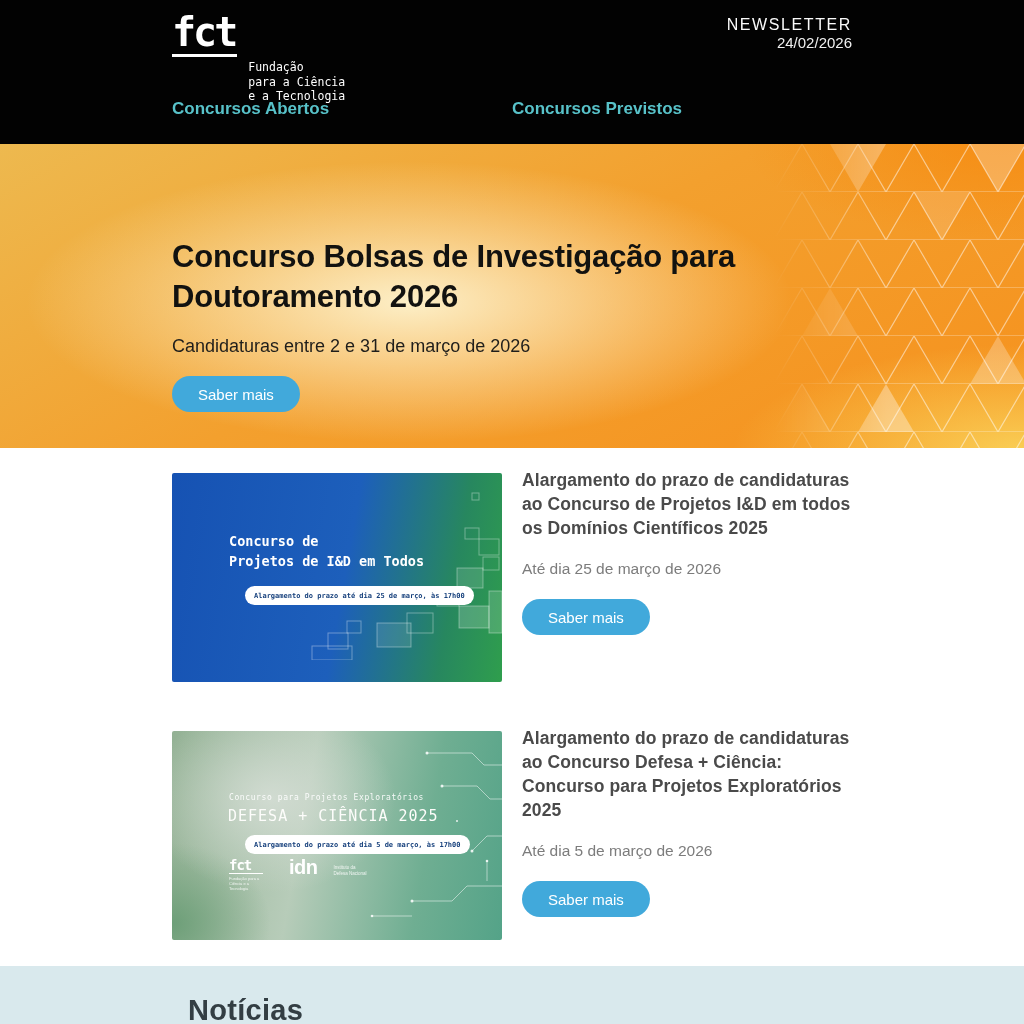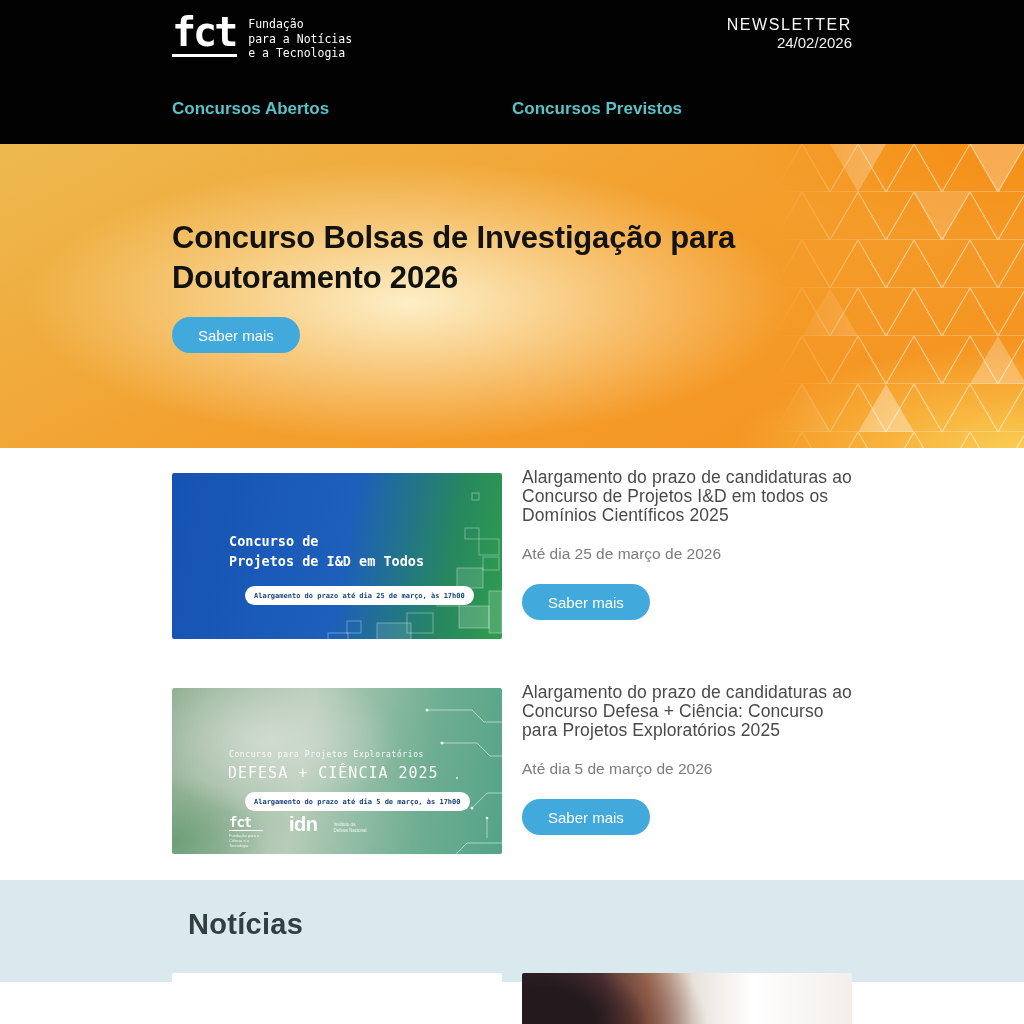--- a/index.html
+++ b/index.html
@@ -13,21 +13,21 @@
 
   
   .header { background:#020202; height:144px; }
   .header .container { height:144px; }
   .logo { position:absolute; left:0; top:13px; display:flex; align-items:flex-start; gap:11px; cursor:pointer; }
   .logo-mark {
     font-family:"DejaVu Sans Mono", monospace; font-weight:bold;
     color:#fff; font-size:40px; line-height:38px; letter-spacing:-3px;
     border-bottom:3px solid #fff; padding:0 2px 3px 0;
   }
-  .logo-text { color:#fff; font-family:"DejaVu Sans Mono", monospace; font-size:11.5px; line-height:14.5px; padding-top:4px; }
+  .logo-text { color:#fff; font-family:"DejaVu Sans Mono", monospace; font-size:11.5px; line-height:14.5px; padding-top:4px;margin-top:43px; }
   .logo-text span { display:block; }
   .header-right { position:absolute; right:0; top:16px; text-align:right; }
   .nl-label { color:#fafafa; font-size:16px; letter-spacing:1.6px; }
   .nl-date { color:#f0f0f0; font-size:15px; }
   .nav { position:absolute; left:0; top:99px; width:680px; display:flex; }
   .nav a { flex:1; text-align:left; font-weight:bold; font-size:17px; text-decoration:none; cursor:pointer; }
 
   
   .hero {
     height:304px; position:relative; overflow:hidden;
@@ -35,34 +35,34 @@
       radial-gradient(55% 68% at 40% 52%, rgba(253,242,205,0.96) 0%, rgba(253,242,205,0) 68%),
       radial-gradient(46% 58% at 100% 102%, rgba(250,213,92,0.92) 0%, rgba(250,213,92,0) 62%),
       radial-gradient(42% 52% at 98% 0%, rgba(246,140,18,0.85) 0%, rgba(246,140,18,0) 60%),
       linear-gradient(152deg, #edb94f 0%, #f3a02e 48%, #f6911d 100%);
   }
   .tri-wrap {
     position:absolute; right:0; top:0; width:250px; height:304px;
     -webkit-mask-image:linear-gradient(to right, transparent 0%, #000 45%);
             mask-image:linear-gradient(to right, transparent 0%, #000 45%);
   }
-  .hero .container { padding-top:74px; }
+  .hero .container { padding-top:93px; }
   .hero-title { margin:0; font-size:31px; line-height:40px; font-weight:bold; color:#121210; letter-spacing:-0.2px; max-width:700px; position:relative; }
   .hero-sub { margin:19px 0 0; font-size:18px; color:#1f1e1b; position:relative; }
   .btn {
     display:inline-flex; align-items:center; height:36px; padding:0 26px;
     border-radius:18px; color:#fff; font-size:15px; text-decoration:none; cursor:pointer; position:relative;
   }
   .hero-btn { margin-top:19px; }
 
   
   .highlights { background:#fff; padding-top:25px; }
   .hl-row { display:flex; gap:20px; margin-bottom:49px; }
   .hl-row.last { margin-bottom:26px; }
-  .hl-img { width:330px; height:166px; position:relative; overflow:hidden; flex:none; cursor:pointer; border-radius:2px;padding-left:12px; }
+  .hl-img { width:330px; height:209px; position:relative; overflow:hidden; flex:none; cursor:pointer; border-radius:2px;padding-left:12px; }
   .img1 { background:linear-gradient(100deg, #1652b3 0%, #1d5fbb 52%, #27875f 82%, #2f9e4d 100%); }
   .img2 {
     background:
       radial-gradient(58% 70% at 30% 32%, rgba(212,221,212,0.92) 0%, rgba(212,221,212,0) 65%),
       radial-gradient(48% 62% at 0% 92%, rgba(104,156,116,0.9) 0%, rgba(104,156,116,0) 62%),
       linear-gradient(100deg, #93b194 0%, #b7ccb9 40%, #6fae92 75%, #54a388 100%);
   }
   .img-svg { position:absolute; inset:0; }
   .img1-text {
     position:absolute; left:57px; top:58px; color:#fff;
@@ -86,21 +86,21 @@
     font-family:"DejaVu Sans Mono", monospace; font-weight:normal; font-size:15px; letter-spacing:1px; white-space:nowrap;
   }
   .img2-logos { position:absolute; left:57px; top:128px; display:flex; gap:26px; align-items:flex-start; }
   .mini-fct-mark { font-family:"DejaVu Sans Mono", monospace; font-weight:bold; color:#fff; font-size:14px; line-height:13px; letter-spacing:-1px; border-bottom:1.5px solid #fff; padding-bottom:1px; }
   .mini-fct-sub { color:rgba(255,255,255,0.85); font-size:4px; line-height:5px; width:34px; margin-top:2px; }
   .mini-idn { display:flex; align-items:flex-end; gap:16px; }
   .mini-idn-mark { color:#fff; font-weight:bold; font-size:20px; line-height:17px; letter-spacing:-0.5px; }
   .mini-idn-sub { color:rgba(255,255,255,0.85); font-size:4.5px; line-height:5.5px; width:36px; }
 
   .hl-body { width:340px; }
-  .hl-title { margin:-5px 0 0; font-size:17.5px; line-height:19px; font-weight:normal; color:#4a4a4a; letter-spacing:0.1px; }
+  .hl-title { margin:-5px 0 0; font-size:17.5px; line-height:24px; font-weight:bold; color:#4a4a4a; letter-spacing:0.1px; }
   .hl-deadline { margin:20px 0 0; font-size:15.5px; color:#7c7c7c; }
   .hl-btn { margin-top:21px; }
 
   
   .news { height:102px; padding-top:12px; }
   .news-title { margin:16px; font-size:29px; font-weight:bold; letter-spacing:0.3px; }
   .news-cards { display:flex; gap:20px; margin-top:32px; }
   .news-card { width:330px; height:90px; border-radius:2px; flex:none; cursor:pointer; }
   .news-card.white { background:#ffffff; }
   .news-card.photo {
@@ -114,21 +114,21 @@
 <body>
 
 <div class="page">
 
   <header class="header" style="background: rgb(2, 2, 2);">
     <div class="container">
       <div class="logo">
         <div class="logo-mark">fct</div>
         <div class="logo-text">
           <span>Fundação</span>
-          <span>para a Notícias</span>
+          <span>para a Ciência</span>
           <span>e a Tecnologia</span>
         </div>
       </div>
       <div class="header-right">
         <div class="nl-label">NEWSLETTER</div>
         <div class="nl-date">24/02/2026</div>
       </div>
       <nav class="nav">
         <a class="nav-link" style="color: rgb(88, 194, 201);">Concursos Abertos</a>
         <a class="nav-link" style="color: rgb(88, 194, 201);">Concursos Previstos</a>
@@ -149,20 +149,21 @@
         <path d="M196 0 L252 0 L224 48 Z" fill="rgba(255,255,255,0.25)"></path>
         <path d="M140 48 L196 48 L168 96 Z" fill="rgba(255,255,255,0.16)"></path>
         <path d="M28 192 L56 144 L84 192 Z" fill="rgba(255,255,255,0.20)"></path>
         <path d="M84 288 L112 240 L140 288 Z" fill="rgba(255,255,255,0.35)"></path>
         <path d="M196 240 L224 192 L252 240 Z" fill="rgba(255,255,255,0.26)"></path>
         <path d="M0 288 L28 240 L56 288 Z" fill="rgba(255,255,255,0.18)"></path>
       </svg>
     </div>
     <div class="container">
       <h1 class="hero-title">Concurso Bolsas de Investigação para Doutoramento 2026</h1>
+      <p class="hero-sub">Candidaturas entre 2 e 31 de março de 2026</p>
       <a class="btn hero-btn" style="background: rgb(65, 169, 219);">Saber mais</a>
     </div>
   </section>
 
   <section class="highlights">
     <div class="container">
 
       <article class="hl-row">
         <div class="hl-img img1">
           <svg class="img-svg" width="330" height="187" viewBox="0 0 330 187" xmlns="http://www.w3.org/2000/svg">

